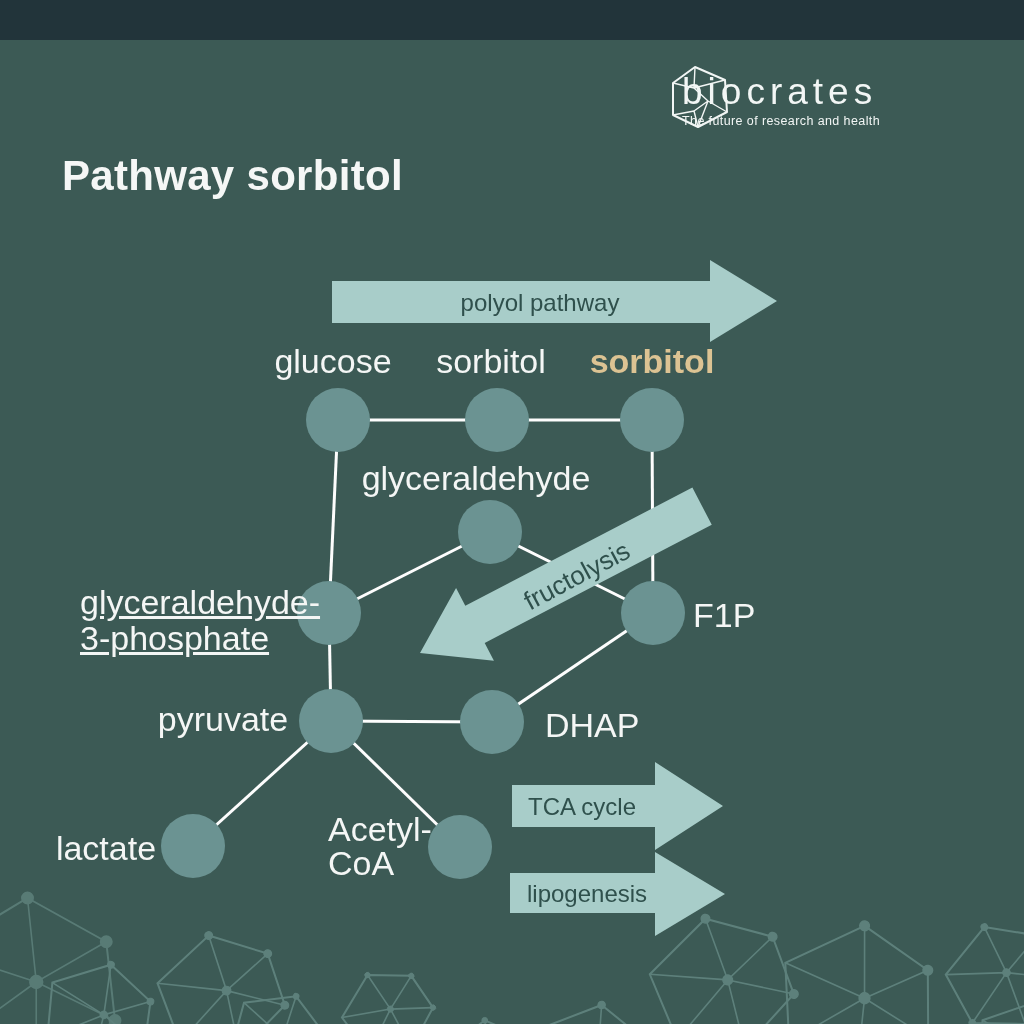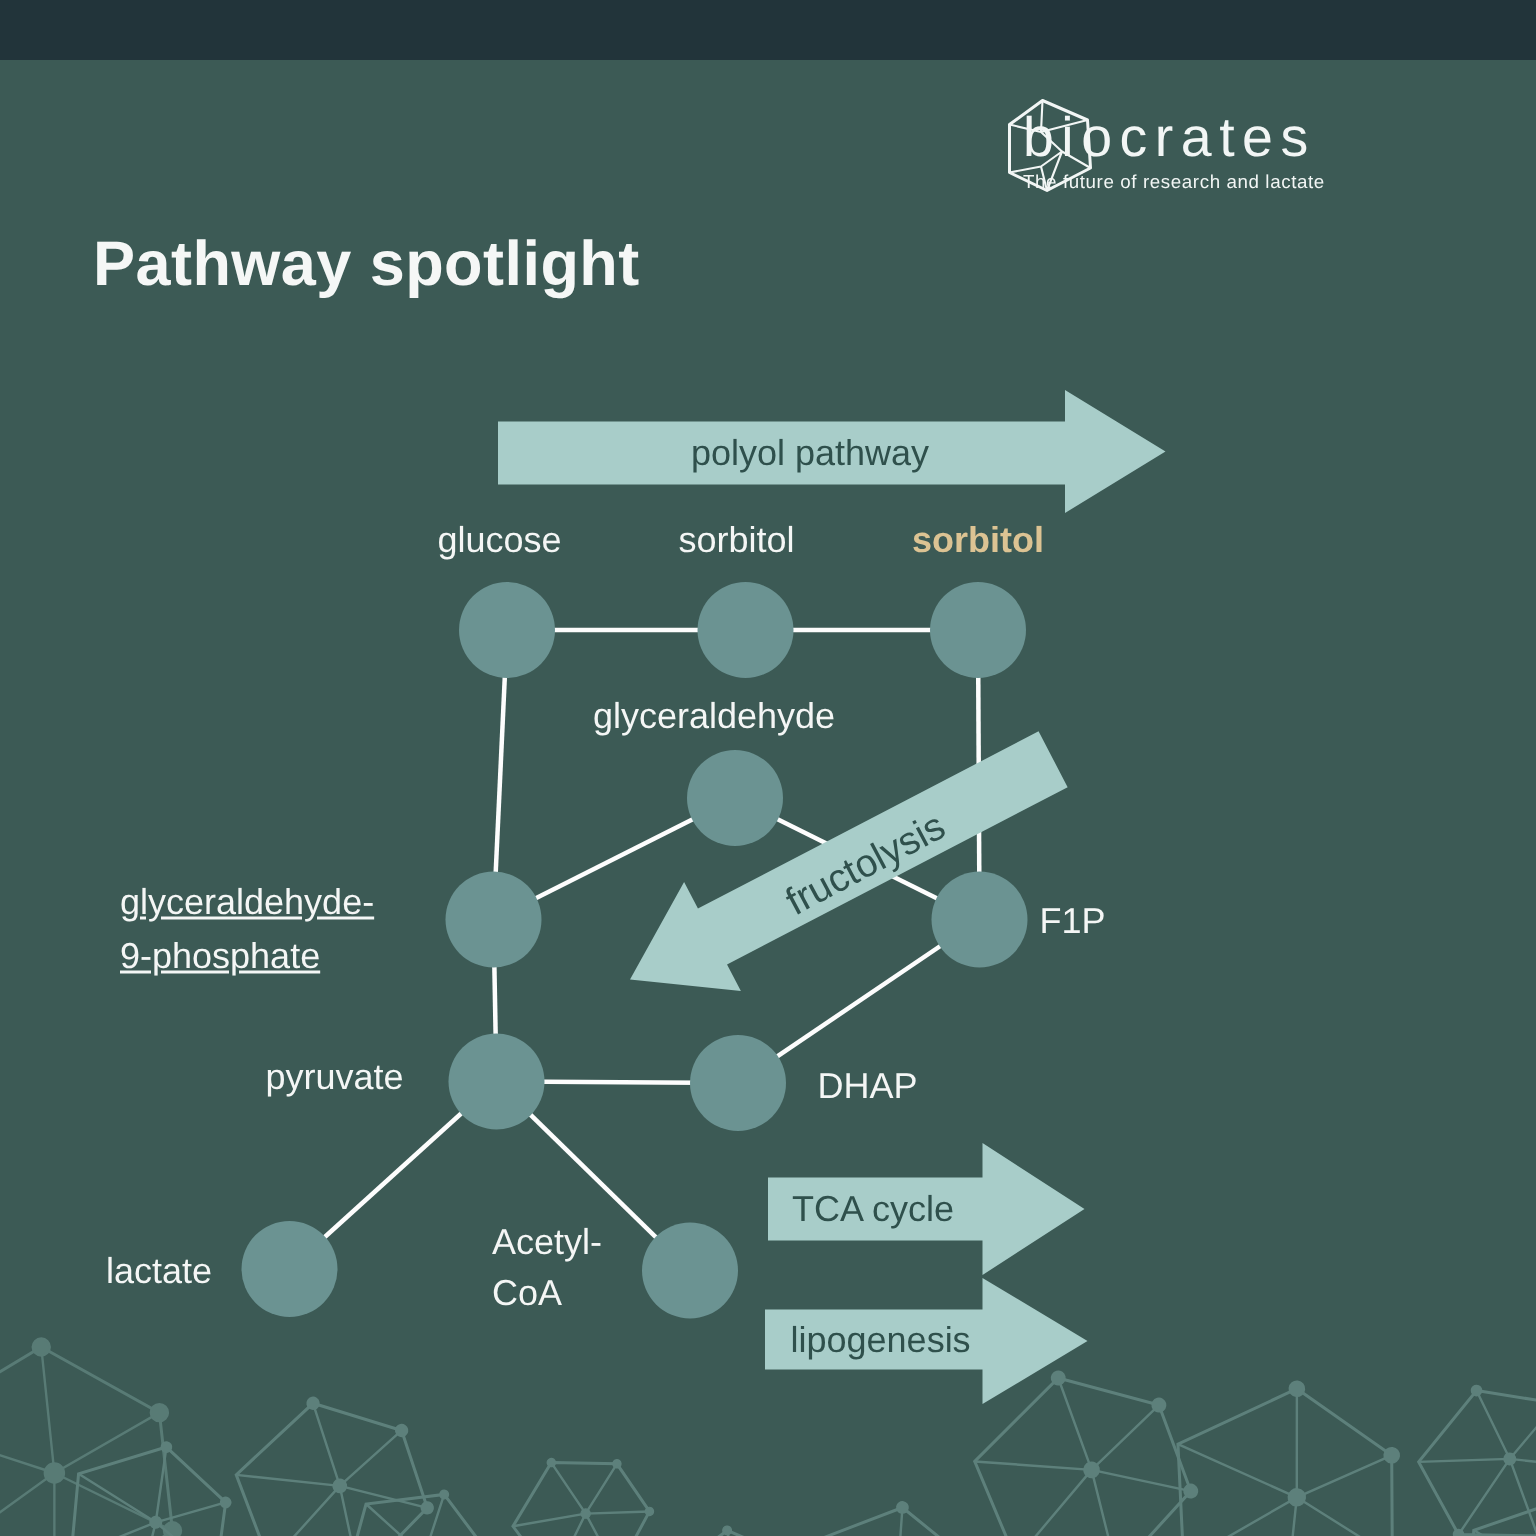--- a/index.html
+++ b/index.html
@@ -20,21 +20,21 @@
   .brand-tagline{
     color:#f2f6f5; font-size:12.5px; font-weight:400; letter-spacing:0.4px; margin-top:4px;
   }
   
   .title{
     position:absolute; left:62px; top:112px;
     color:#f5f7f6; font-size:42px; font-weight:700; letter-spacing:0.3px;
   }
   
   .label{
-    position:absolute; color:#f4f6f5; font-size:24px; white-space:nowrap;
+    position:absolute; color:#f4f6f5; font-size:34px; white-space:nowrap;
     transform:translate(-50%,-50%); line-height:1.25;
   }
   .label.left-anchored{transform:translate(0,-50%);}
   .label.block{transform:none; line-height:36px;}
   .label.block.small-lh{line-height:34px;}
   .label.highlight{color:#dcc393; font-weight:700;}
   .arrow-label{
     position:absolute; color:#2f504c; font-size:24px; white-space:nowrap;
     transform:translate(-50%,-50%);
   }
@@ -117,38 +117,38 @@
     <g stroke="#f2f6f5" stroke-width="2" fill="none" stroke-linejoin="round">
       <path d="M695,27 L725,40 L727,72 L698,87 L673,75 L673,43 Z"></path>
       <path d="M695,27 L694,48 M673,43 L694,48 M694,48 L725,40 M694,48 L708,61
                M708,61 L727,72 M708,61 L694,71 M694,71 L673,75 M694,71 L698,87 M708,61 L698,87" stroke-width="1.4"></path>
     </g>
   </svg>
 
   <div class="logo">
     <div class="logo-text">
       <div class="brand-name">biocrates</div>
-      <div class="brand-tagline">The future of research and lactate</div>
+      <div class="brand-tagline">The future of research and health</div>
     </div>
   </div>
 
-  <div class="title">Pathway spotlight</div>
+  <div class="title">Pathway sorbitol</div>
 
   <div class="arrow-label" style="left:540px; top:263px;">polyol pathway</div>
   <div class="arrow-label rotated" style="left:577px; top:536px;">fructolysis</div>
   <div class="arrow-label left-anchored" style="left:528px; top:767px;">TCA cycle</div>
   <div class="arrow-label left-anchored" style="left:527px; top:854px;">lipogenesis</div>
 
   <div class="label" style="left:333px; top:321px;">glucose</div>
   <div class="label" style="left:491px; top:321px;">sorbitol</div>
   <div class="label highlight" style="left:652px; top:321px;">sorbitol</div>
   <div class="label" style="left:476px; top:438px;">glyceraldehyde</div>
   <div class="label block" style="left:80px; top:544px;text-decoration:underline;">
     <div>glyceraldehyde-</div>
-    <div>9-phosphate</div>
+    <div>3-phosphate</div>
   </div>
   <div class="label left-anchored" style="left:693px; top:575px;">F1P</div>
   <div class="label left-anchored" style="left:545px; top:685px;">DHAP</div>
   <div class="label" style="left:223px; top:679px;">pyruvate</div>
   <div class="label" style="left:106px; top:808px;">lactate</div>
   <div class="label block small-lh" style="left:328px; top:772px;">
     <div>Acetyl-</div>
     <div>CoA</div>
   </div>
 

